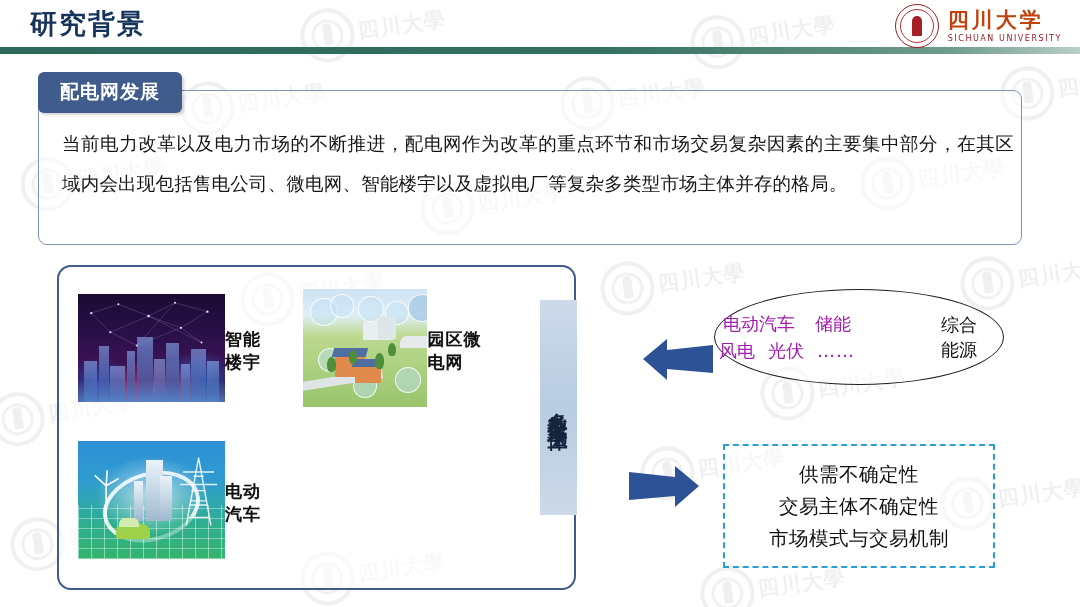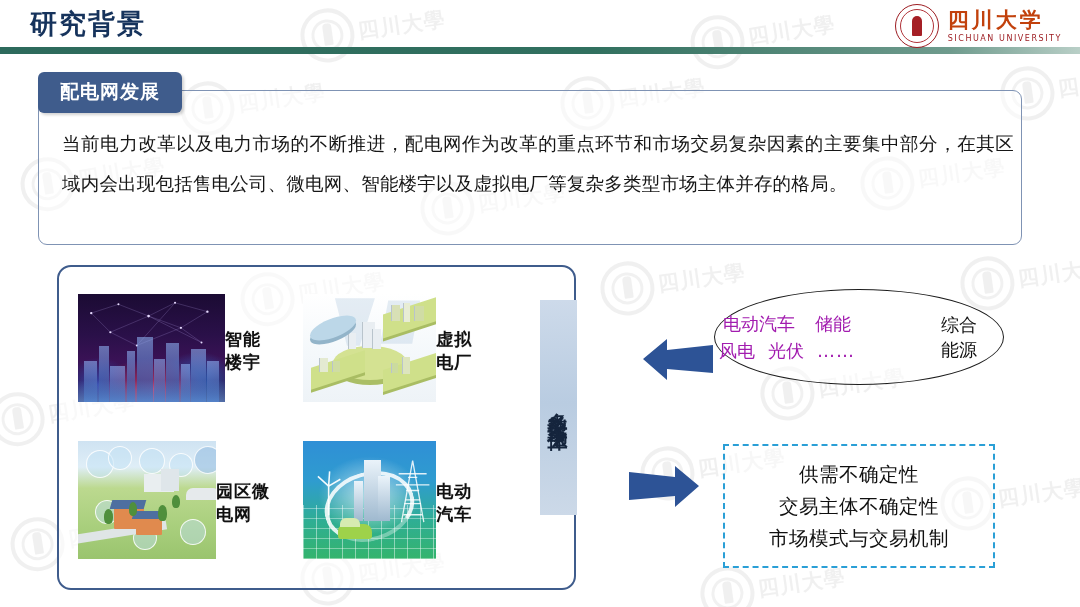--- a/index.html
+++ b/index.html
@@ -322,42 +322,20 @@
       <div class="bld" style="left:52%;width:7%;height:40%;"></div>
       <div class="bld" style="left:60%;width:9%;height:55%;"></div>
       <div class="bld" style="left:70%;width:6%;height:35%;"></div>
       <div class="bld" style="left:77%;width:10%;height:49%;"></div>
       <div class="bld" style="left:88%;width:8%;height:38%;"></div>
       <div class="glow"></div>
     </div>
     <div class="cap">智能楼宇</div>
   </div>
 
-  <div class="cell">
-    <div class="thumb art-vpp">
-      <div class="beam" style="left:24%;top:4%;width:30%;height:44%;clip-path:polygon(0 0,100% 0,62% 100%,30% 100%);"></div>
-      <div class="beam" style="left:58%;top:6%;width:30%;height:40%;clip-path:polygon(20% 0,100% 0,80% 100%,0 100%);"></div>
-      <div class="hub"></div>
-      <div class="blk" style="left:44%;top:26%;width:13px;height:26px;"></div>
-      <div class="blk" style="left:52%;top:32%;width:9px;height:20px;"></div>
-      <div class="blk" style="left:34%;top:36%;width:8px;height:16px;"></div>
-      <div class="pad" style="left:5%;top:22%;width:46px;height:20px;border-radius:50%;background:#bcd7e8;box-shadow:0 4px 0 #93b4c9;"></div>
-      <div class="pad" style="left:60%;top:10%;width:58px;height:24px;"></div>
-      <div class="blk" style="left:66%;top:10%;width:9px;height:16px;background:#d8e0b6;"></div>
-      <div class="blk" style="left:75%;top:8%;width:7px;height:19px;background:#e8edd4;"></div>
-      <div class="blk" style="left:83%;top:11%;width:10px;height:15px;background:#d0dca5;"></div>
-      <div class="pad" style="left:6%;top:60%;width:54px;height:22px;"></div>
-      <div class="blk" style="left:12%;top:59%;width:9px;height:14px;background:#e4ead2;"></div>
-      <div class="blk" style="left:22%;top:62%;width:8px;height:11px;background:#cfdda2;"></div>
-      <div class="pad" style="left:60%;top:62%;width:56px;height:22px;"></div>
-      <div class="blk" style="left:74%;top:58%;width:8px;height:17px;background:#dde5bd;"></div>
-      <div class="blk" style="left:66%;top:64%;width:7px;height:10px;background:#cbdb9e;"></div>
-    </div>
-    <div class="cap">虚拟电厂</div>
-  </div>
 
   <div class="cell r2">
     <div class="thumb art-micro">
       <div class="ring" style="left:6%;top:8%;width:26px;height:26px;"></div>
       <div class="ring" style="left:22%;top:4%;width:22px;height:22px;"></div>
       <div class="ring" style="left:44%;top:6%;width:24px;height:24px;"></div>
       <div class="ring" style="left:66%;top:10%;width:22px;height:22px;"></div>
       <div class="ring" style="left:84%;top:4%;width:26px;height:26px;background:rgba(150,190,225,.6);"></div>
       <div class="ring" style="left:12%;top:50%;width:22px;height:22px;"></div>
       <div class="ring" style="left:40%;top:72%;width:22px;height:22px;"></div>

